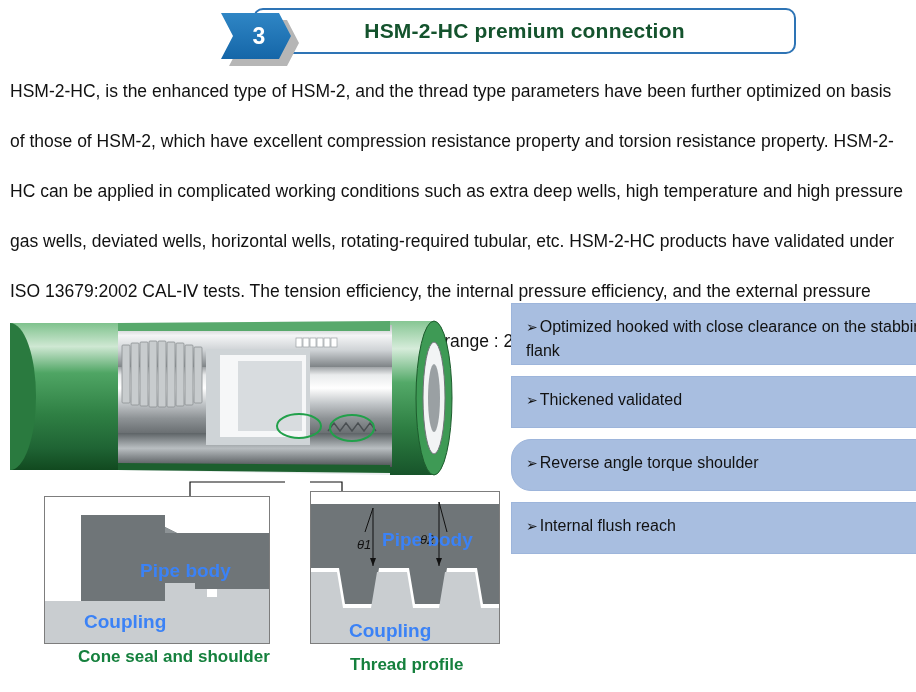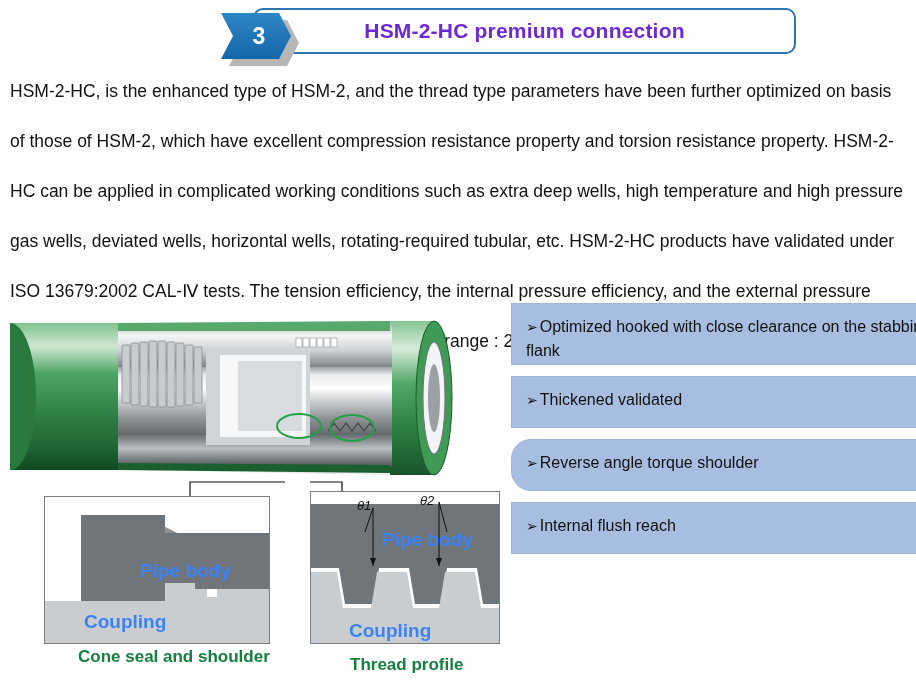--- a/index.html
+++ b/index.html
@@ -38,21 +38,21 @@
   .title-text {
     position: absolute;
     left: 40px;
     top: 0;
     width: 543px;
     height: 46px;
     line-height: 46px;
     text-align: center;
     font-size: 21px;
     font-weight: bold;
-    color: #6d28d9;
+    color: #14532d;
     letter-spacing: 0.2px;
   }
   .badge-shadow {
     position: absolute;
     left: 16px;
     top: 12px;
     width: 70px;
     height: 46px;
     background: #b6b6b6;
     clip-path: polygon(0 0, 58px 0, 70px 23px, 58px 46px, 0 46px, 12px 23px);
@@ -167,20 +167,21 @@
   .lbl-coup-left { left: 84px; top: 611px; }
   .lbl-pipe-right { left: 382px; top: 529px; }
   .lbl-coup-right { left: 349px; top: 620px; }
 
   .theta {
     position: absolute;
     font-size: 13px;
     font-style: italic;
     color: #111111;
     z-index: 5;
+    margin-top: 39px;
   }
   .th1 { left: 357px; top: 498px; }
   .th2 { left: 420px; top: 493px; font-style: italic; }
 
   .leader {
     position: absolute;
     stroke: #111111;
     fill: none;
   }
 </style>

